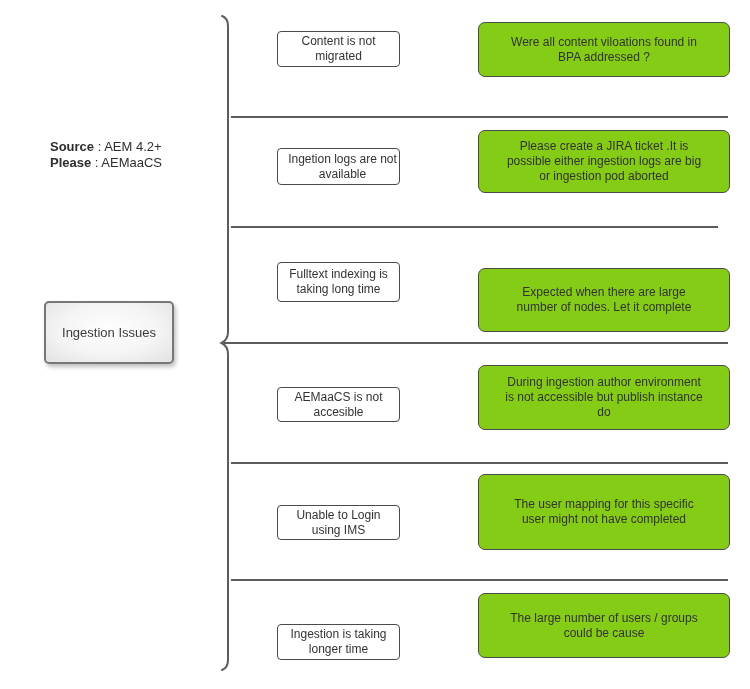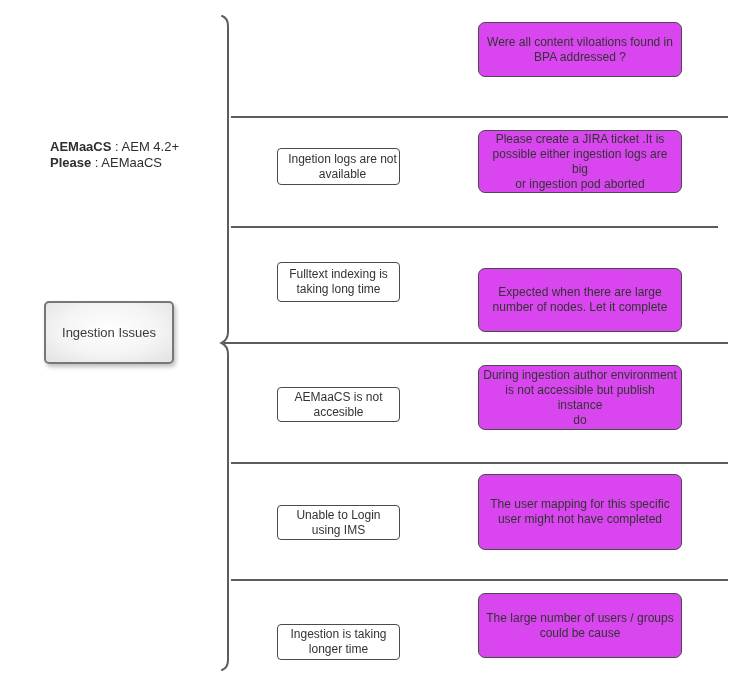--- a/index.html
+++ b/index.html
@@ -73,60 +73,64 @@
     font-size: 12px;
     line-height: 15px;
     color: #333333;
     white-space: pre-line;
     padding: 1px 2px;
   }
   
   .res-box {
     position: absolute;
     left: 478px;
-    width: 204px;
+    width: 252px;
     box-sizing: border-box;
     border: 1.5px solid #4a4a4a;
     border-radius: 7px;
-    background: #d946ef;
+    background: #84cc16;
     display: flex;
     align-items: center;
     justify-content: center;
     text-align: center;
     font-size: 12px;
     line-height: 15px;
     color: #333333;
     white-space: pre-line;
     padding: 9px 4px;
   }
 </style>
 </head>
 <body>
 
 <div class="canvas">
 
   <div class="note">
-    <div><span class="b">AEMaaCS</span><span> : AEM 4.2+</span></div>
+    <div><span class="b">Source</span><span> : AEM 4.2+</span></div>
     <div><span class="b">Please</span><span> : AEMaaCS</span></div>
   </div>
 
   <div class="root-box">
     <span>Ingestion Issues</span>
   </div>
 
   <svg class="brace" width="24" height="670" viewBox="0 0 24 670">
     <path d="M 6 6 Q 12 8 12 16 L 12 322 Q 12 330 5.5 333 Q 12 336 12 344 L 12 650 Q 12 658 6 660" fill="none" stroke="#5c5c5c" stroke-width="2" stroke-linecap="round"></path>
   </svg>
 
   <div class="sep" style="left:231px; top:116px; width:497px;"></div>
   <div class="sep" style="left:231px; top:226px; width:487px;"></div>
   <div class="sep" style="left:224px; top:342px; width:504px;"></div>
   <div class="sep" style="left:231px; top:462px; width:497px;"></div>
   <div class="sep" style="left:231px; top:579px; width:497px;"></div>
 
+  <div class="issue-box" style="top:31px; height:36px;">
+    <span>Content is not
+migrated</span>
+  </div>
   <div class="issue-box" style="top:148px; height:37px;padding-left:10px;">
     <span>Ingetion logs are not
 available</span>
   </div>
   <div class="issue-box" style="top:262px; height:40px;">
     <span>Fulltext  indexing is
 taking long time</span>
   </div>
   <div class="issue-box" style="top:387px; height:35px;">
     <span>AEMaaCS is not

